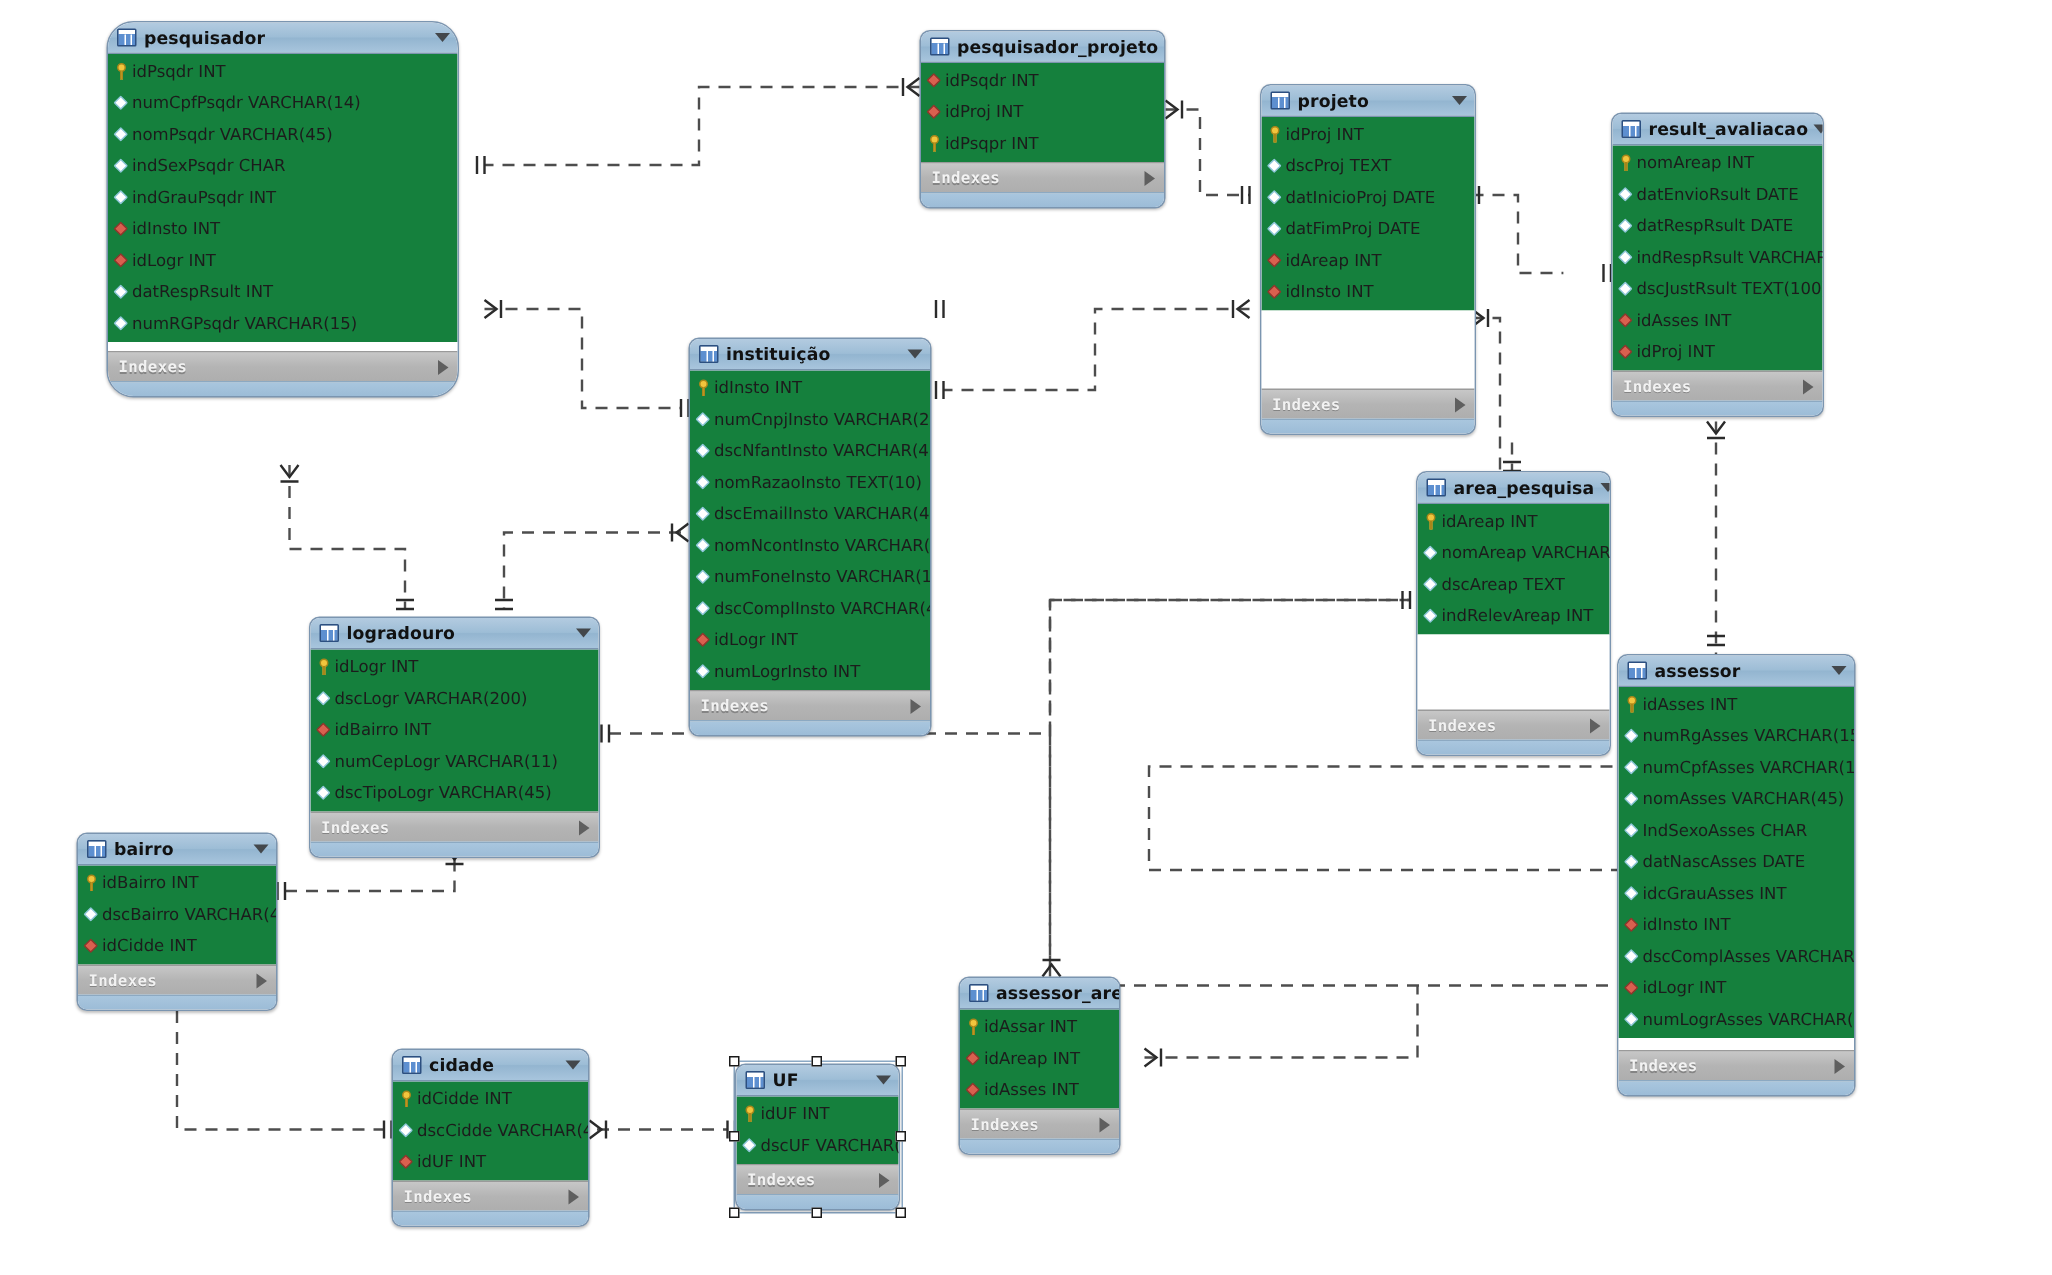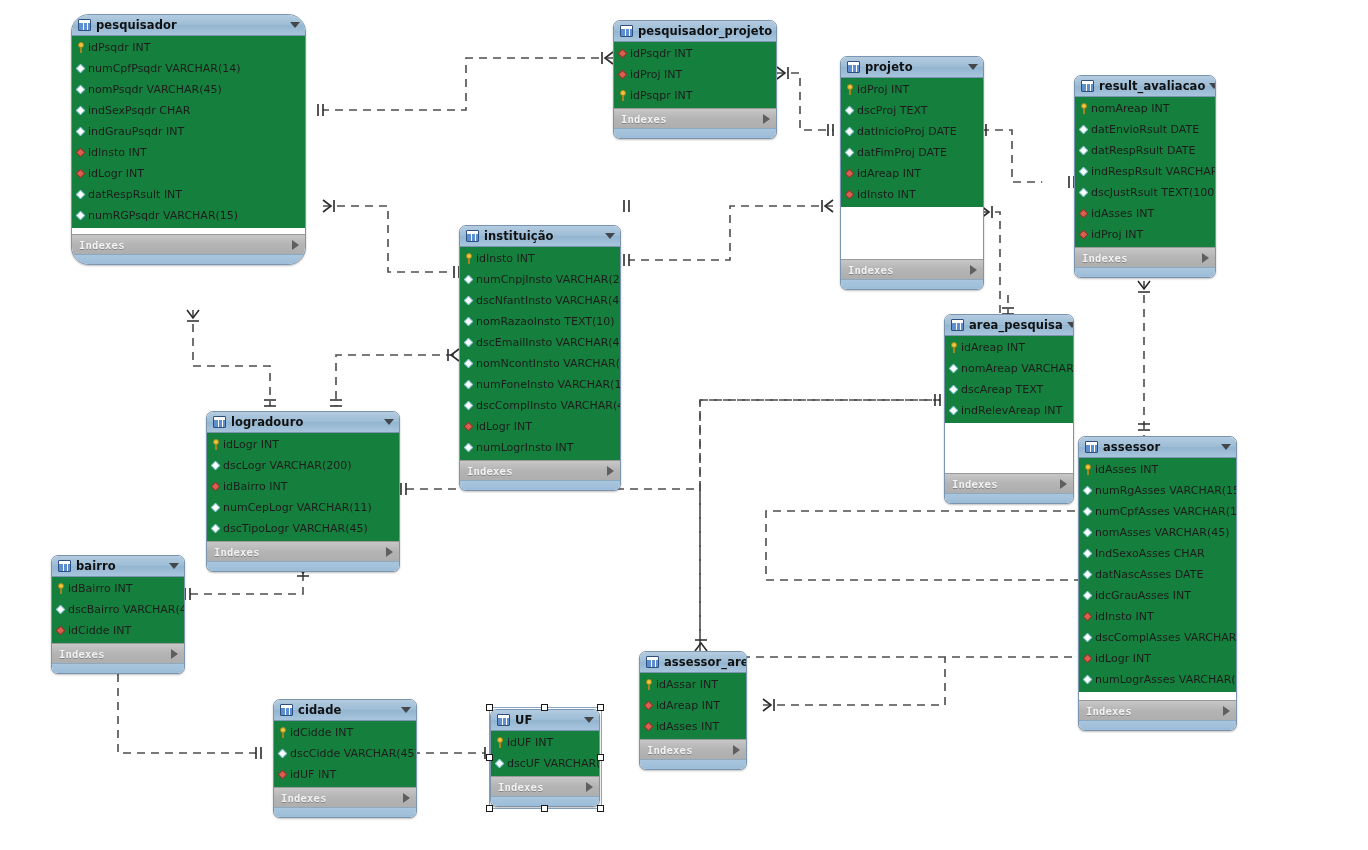--- a/index.html
+++ b/index.html
@@ -691,21 +691,21 @@
             <span class="key-icon key-fk"></span>
             <span class="col-name">idAsses INT</span>
           </div>
         </div>
         <div class="tb-indexes">
           <span class="ix-label">Indexes</span>
           <span class="ix-arrow"></span>
         </div>
         <div class="tb-footer"></div>
       </div>
-      <div class="table-box" style="left: 273px; top: 699px; width: 144px;">
+      <div class="table-box" style="left: 261px; top: 699px; width: 132px;">
         <div class="tb-header">
           <span class="tbl-icon"></span>
           <span class="tb-title">cidade</span>
           <span class="caret"></span>
         </div>
         <div class="tb-cols">
           <div class="col-row">
             <span class="key-icon key-pk"></span>
             <span class="col-name">idCidde INT</span>
           </div>

